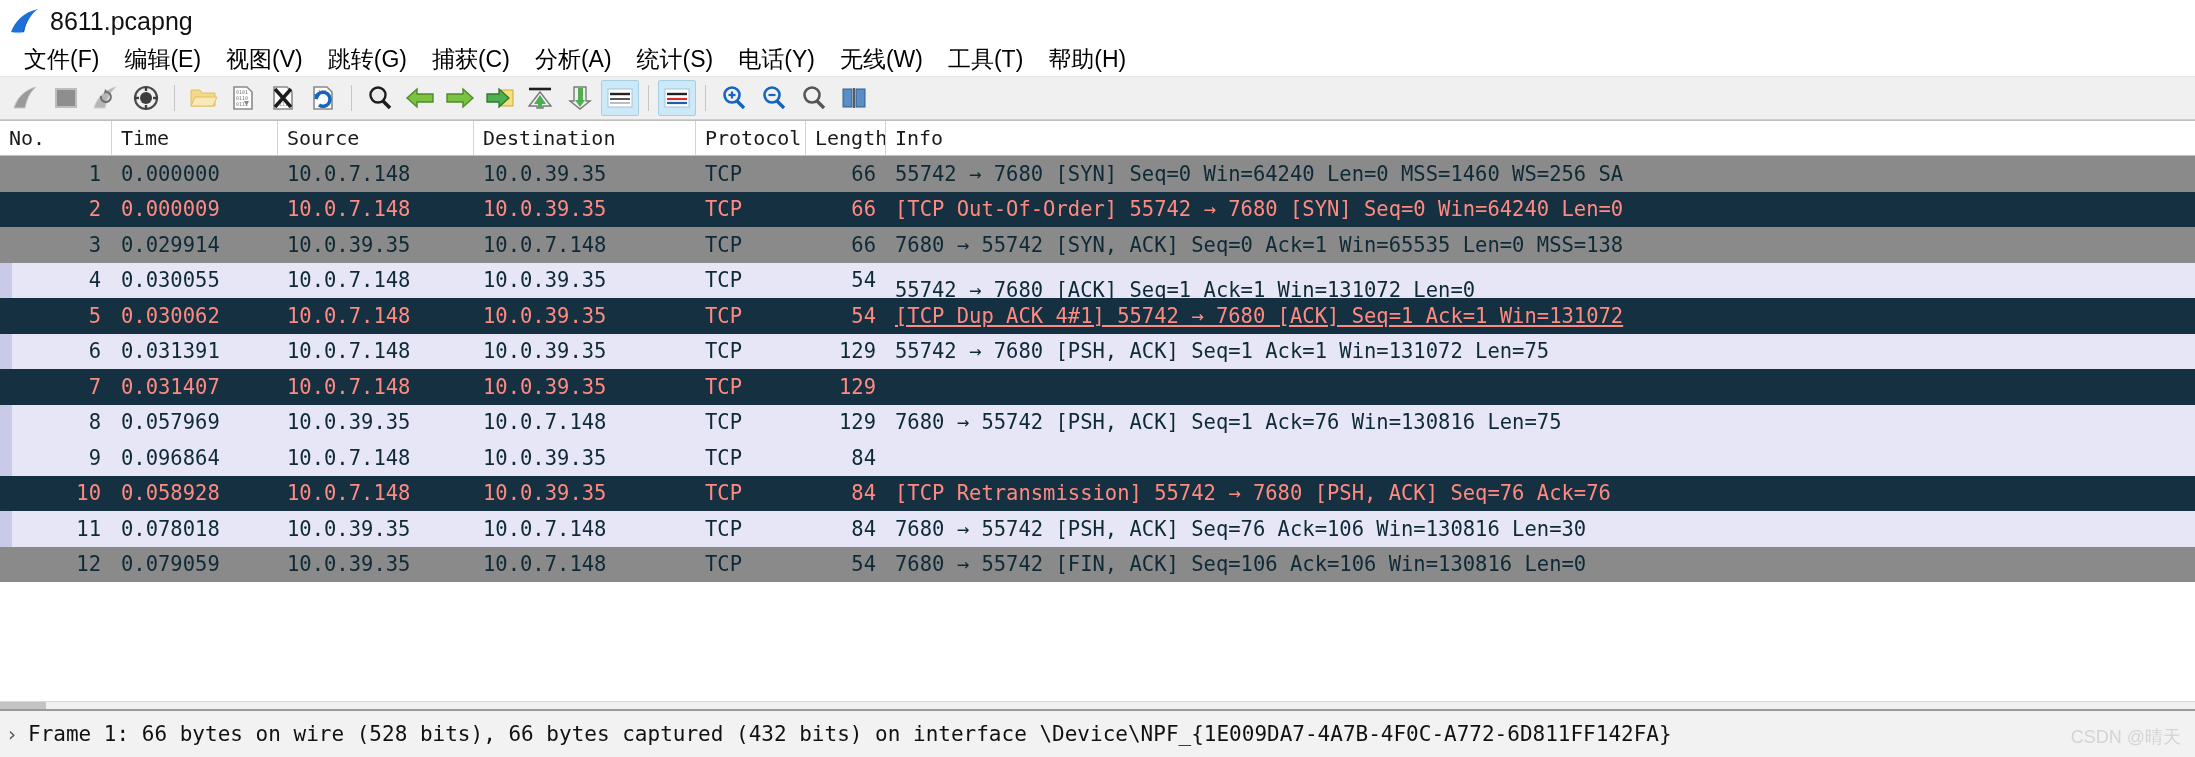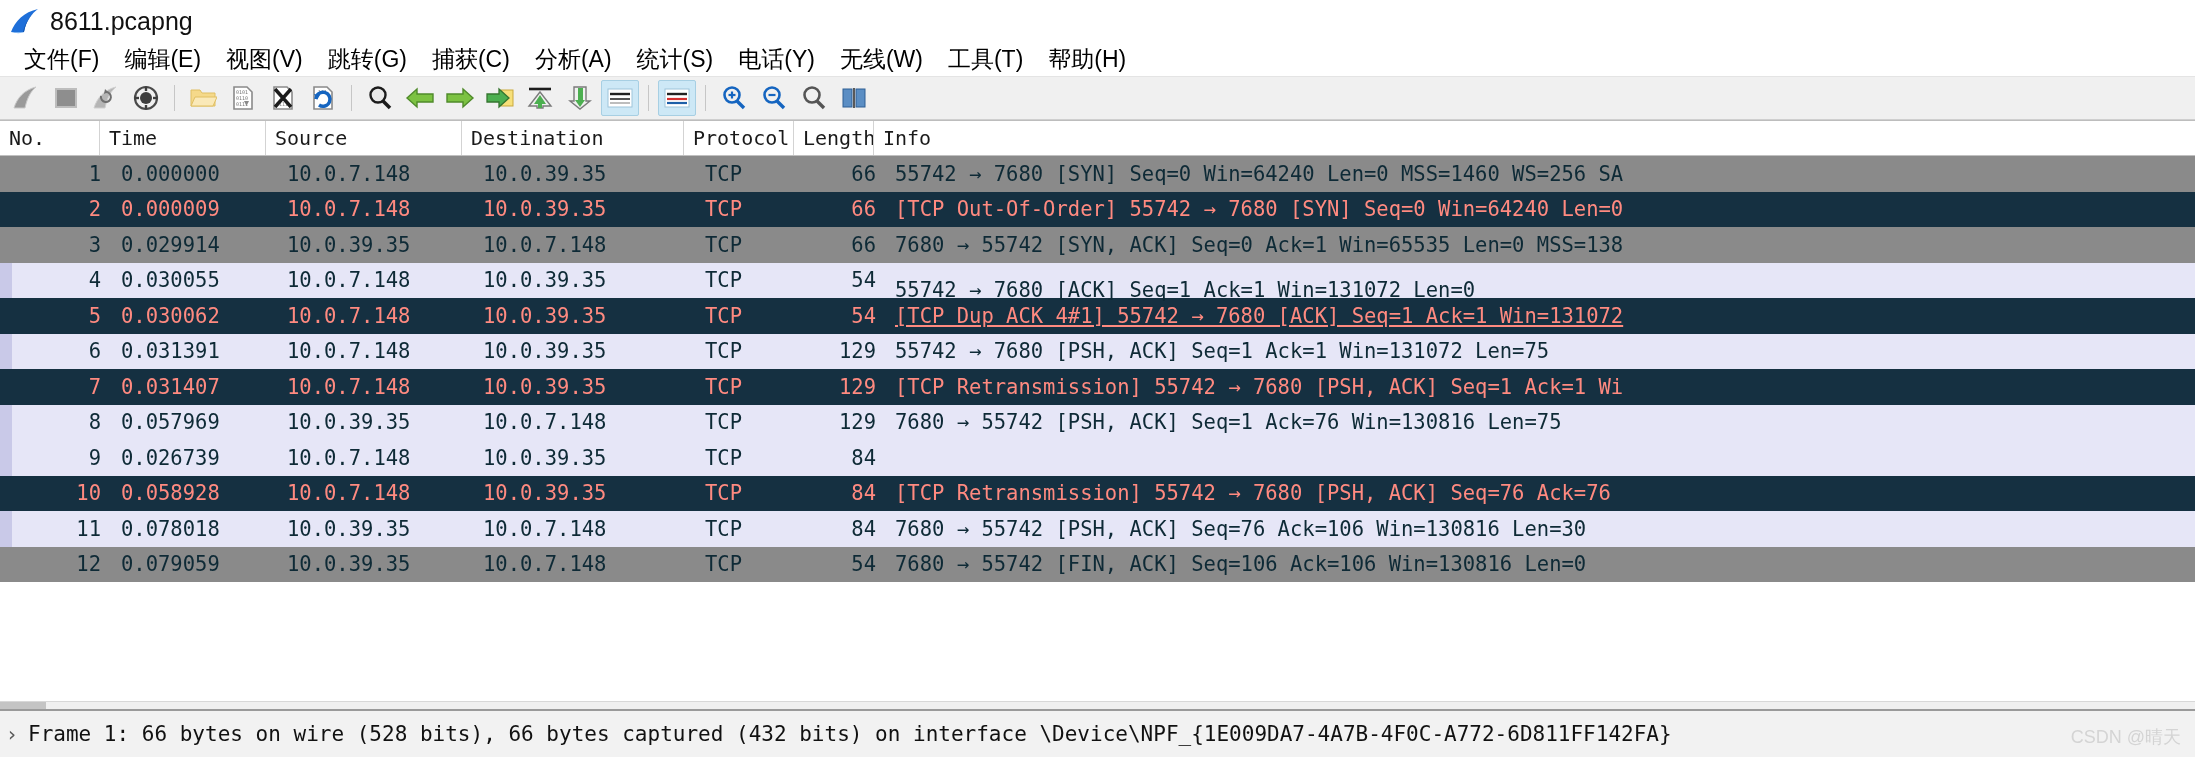--- a/index.html
+++ b/index.html
@@ -427,21 +427,21 @@
         <rect x="15" y="3" width="9" height="18" fill="#5b8ec4" stroke="#2f5f94"></rect>
         <line x1="13" y1="2" x2="13" y2="22" stroke="#333333" stroke-width="1.6"></line>
       </svg>
     </div>
   </div>
 
 
   <div class="packet-area">
 
     <div class="col-header">
-      <div class="cell" style="width:100px">No.</div>
+      <div class="cell" style="width:112px">No.</div>
       <div class="cell" style="width:166px">Time</div>
       <div class="cell" style="width:196px">Source</div>
       <div class="cell" style="width:222px">Destination</div>
       <div class="cell" style="width:110px">Protocol</div>
       <div class="cell" style="width:80px">Length</div>
       <div class="cell" style="flex:1 1 auto;border-right:none">Info</div>
     </div>
 
     <div class="rows" id="rows-container">
         <div class="prow theme-gray">
@@ -505,36 +505,35 @@
           <div class="c " style="flex: 1 1 auto;">55742 → 7680 [PSH, ACK] Seq=1 Ack=1 Win=131072 Len=75</div>
         </div>
         <div class="prow theme-dark">
           <div class="marker"></div>
           <div class="c num" style="width: 100px; flex: 0 0 100px;">7</div>
           <div class="c " style="width: 166px; flex: 0 0 166px;">0.031407</div>
           <div class="c " style="width: 196px; flex: 0 0 196px;">10.0.7.148</div>
           <div class="c " style="width: 222px; flex: 0 0 222px;">10.0.39.35</div>
           <div class="c " style="width: 110px; flex: 0 0 110px;">TCP</div>
           <div class="c len" style="width: 80px; flex: 0 0 80px;">129</div>
-          <div class="c " style="flex: 1 1 auto;">[TCP Retransmission] 55742 → 7680 [PSH, ACK] Seq=1 Ack=1 Wi</div>
         </div>
         <div class="prow theme-lav">
           <div class="marker"></div>
           <div class="c num" style="width: 100px; flex: 0 0 100px;">8</div>
           <div class="c " style="width: 166px; flex: 0 0 166px;">0.057969</div>
           <div class="c " style="width: 196px; flex: 0 0 196px;">10.0.39.35</div>
           <div class="c " style="width: 222px; flex: 0 0 222px;">10.0.7.148</div>
           <div class="c " style="width: 110px; flex: 0 0 110px;">TCP</div>
           <div class="c len" style="width: 80px; flex: 0 0 80px;">129</div>
           <div class="c " style="flex: 1 1 auto;">7680 → 55742 [PSH, ACK] Seq=1 Ack=76 Win=130816 Len=75</div>
         </div>
         <div class="prow theme-lav">
           <div class="marker"></div>
           <div class="c num" style="width: 100px; flex: 0 0 100px;">9</div>
-          <div class="c " style="width: 166px; flex: 0 0 166px;">0.026739</div>
+          <div class="c " style="width: 166px; flex: 0 0 166px;">0.096864</div>
           <div class="c " style="width: 196px; flex: 0 0 196px;">10.0.7.148</div>
           <div class="c " style="width: 222px; flex: 0 0 222px;">10.0.39.35</div>
           <div class="c " style="width: 110px; flex: 0 0 110px;">TCP</div>
           <div class="c len" style="width: 80px; flex: 0 0 80px;">84</div>
         </div>
         <div class="prow theme-dark">
           <div class="marker"></div>
           <div class="c num" style="width: 100px; flex: 0 0 100px;">10</div>
           <div class="c " style="width: 166px; flex: 0 0 166px;">0.058928</div>
           <div class="c " style="width: 196px; flex: 0 0 196px;">10.0.7.148</div>

